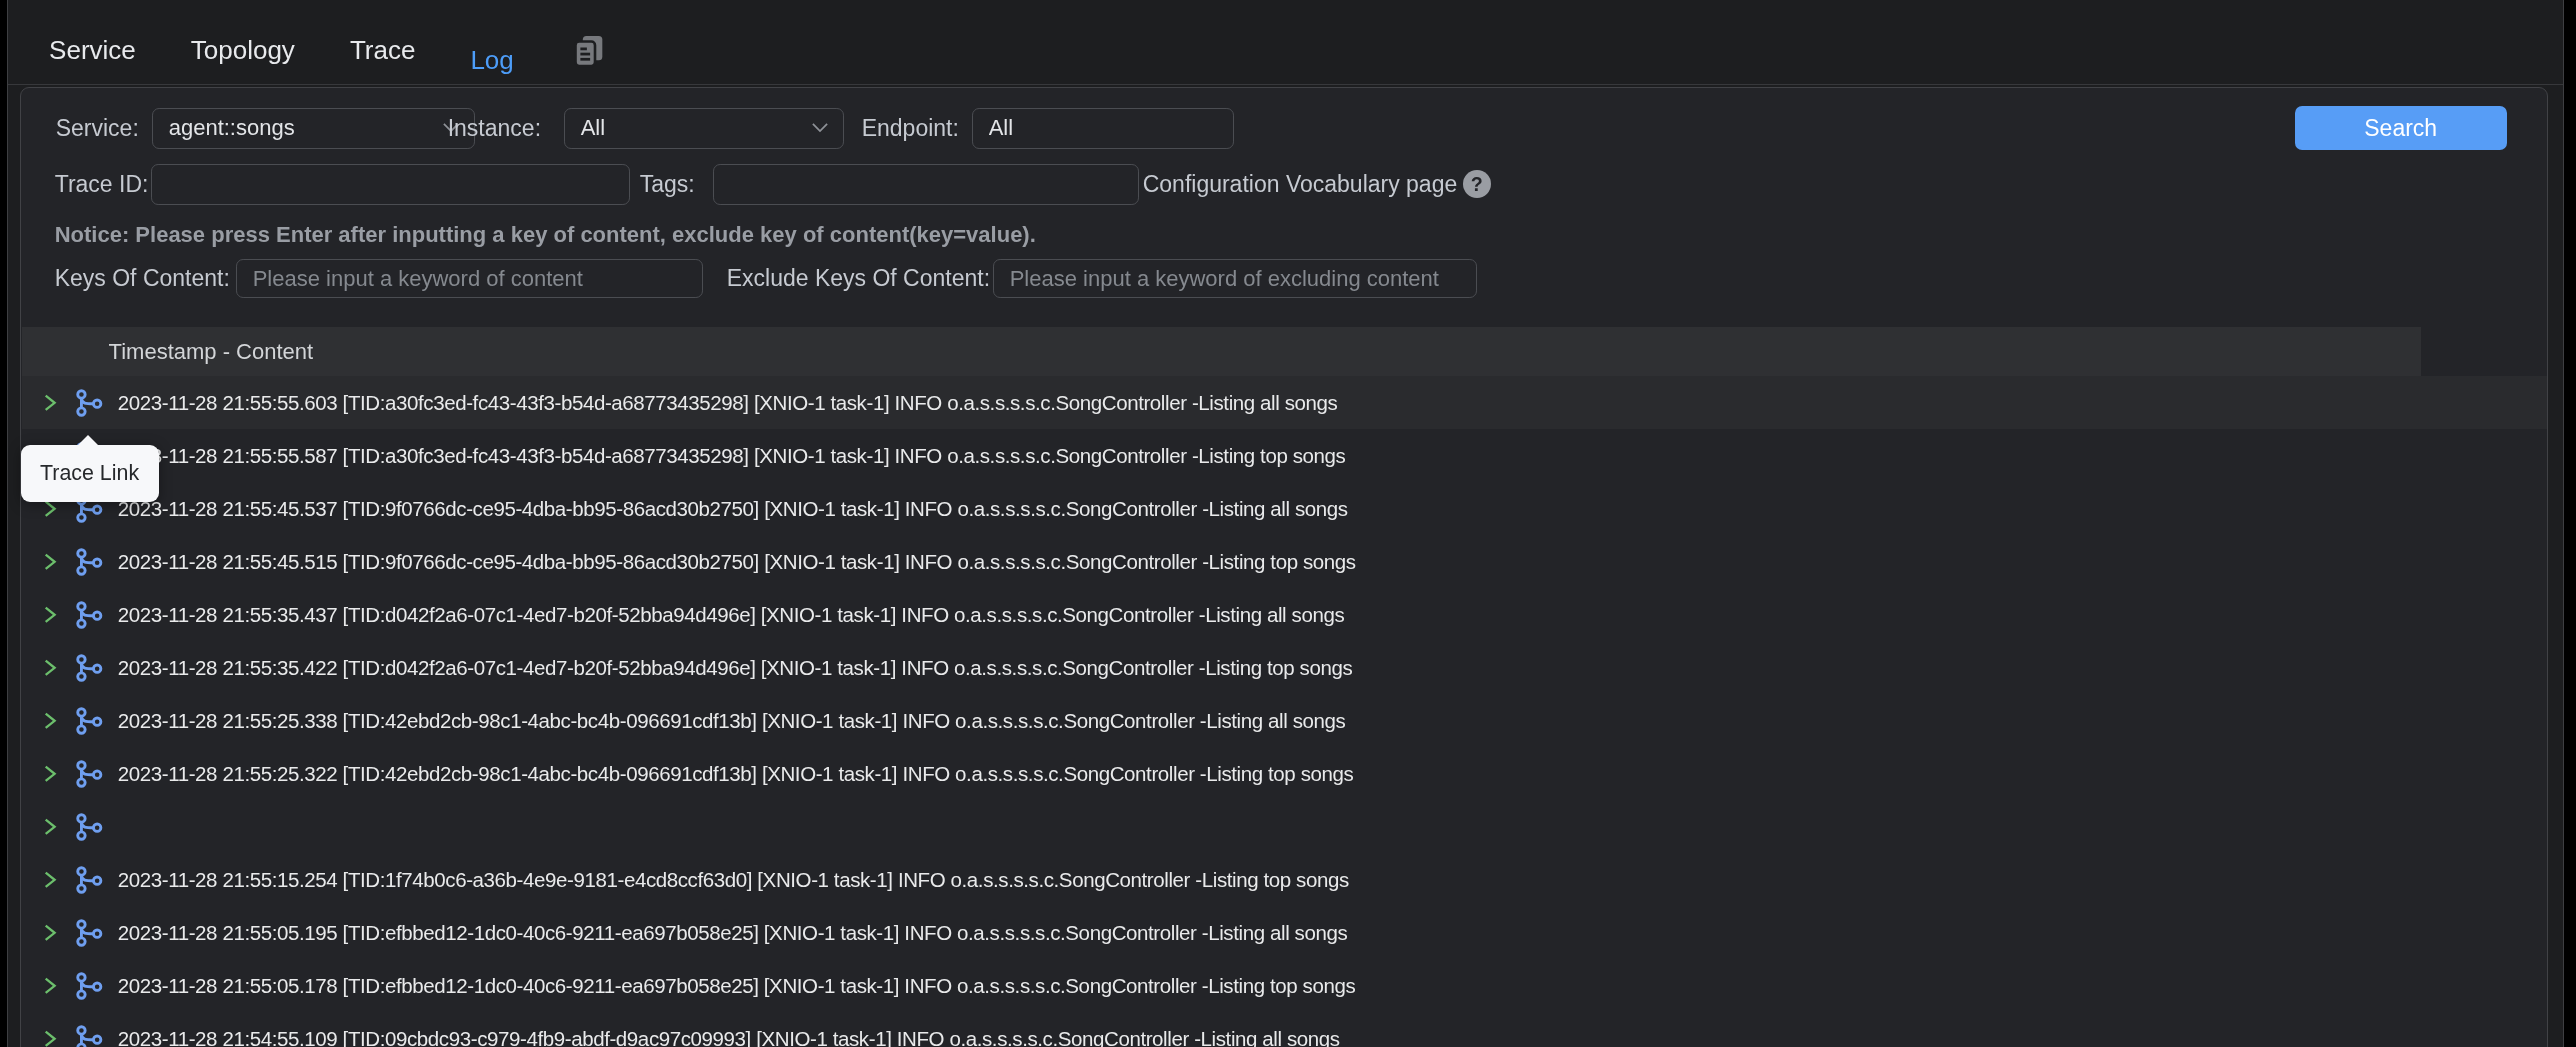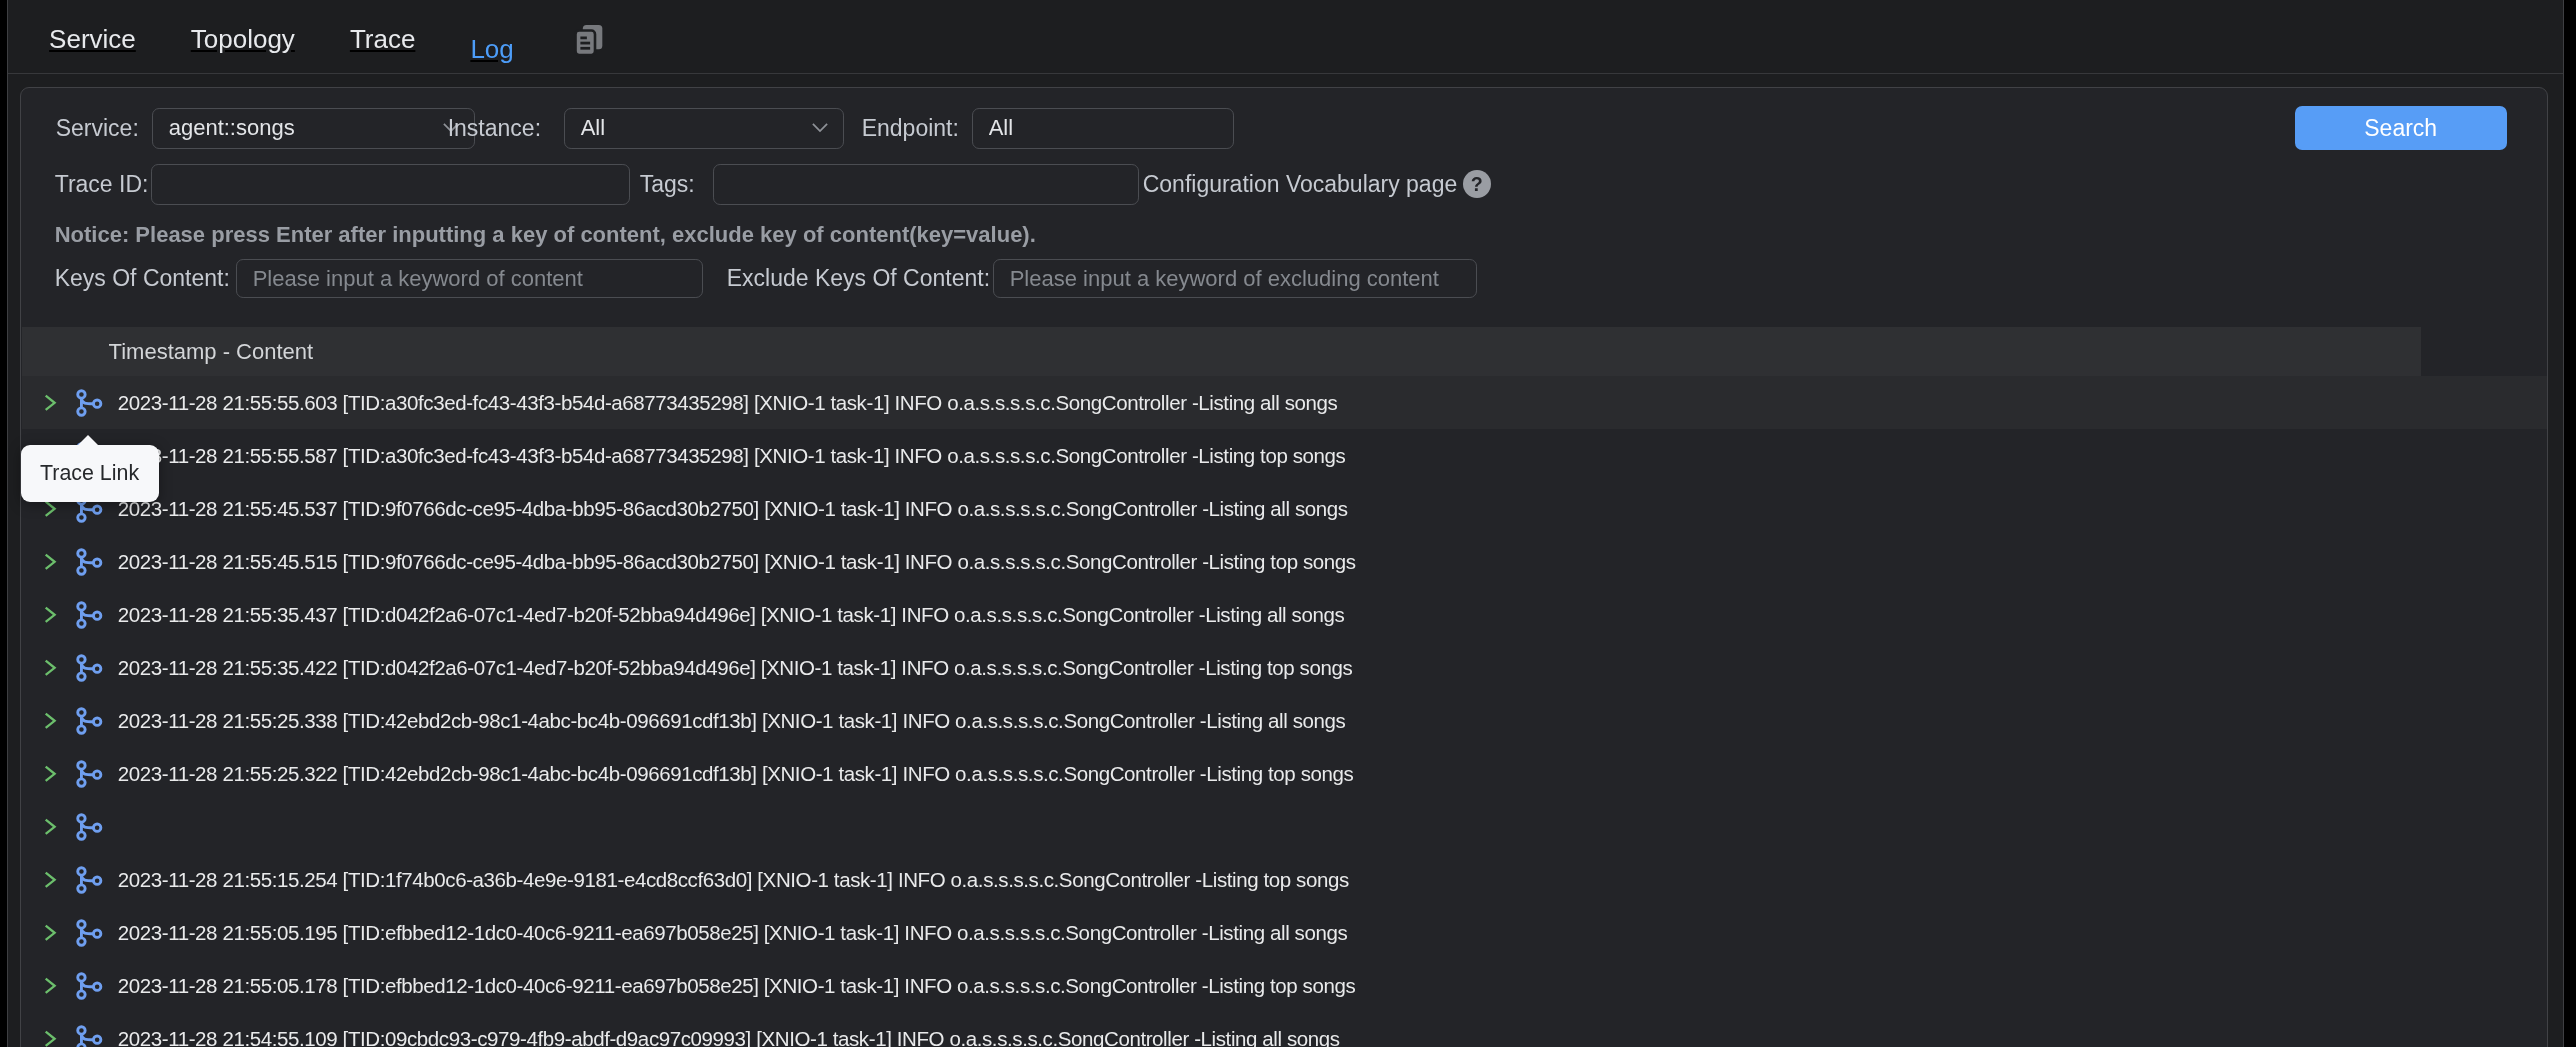--- a/index.html
+++ b/index.html
@@ -2,23 +2,23 @@
 <html style="font-size:14.3px"><head>
 <meta charset="utf-8">
 <style>
   * { margin:0; padding:0; box-sizing:border-box; }
   html,body { width:2576px; height:1048px; background:#000; overflow:hidden;
               font-family:"Liberation Sans", sans-serif; }
   .window { position:absolute; left:7.1px; top:0; width:2557px; height:1048px;
             background:#1d1e20; border-left:0.9px solid #3e3f42; border-right:0.9px solid #3e3f42; }
 
   
-  .navbar { position:absolute; left:0; top:5px; width:100%; height:69px;
+  .navbar { position:absolute; left:0; top:16px; width:100%; height:69px;
             border-bottom:0.9px solid #37383b; display:flex; align-items:center;
-            padding-left:41px; gap:55px;text-decoration:underline; }
+            padding-left:41px; gap:55px; }
   .nav-item { font-size:26px; color:#e8eaed; cursor:pointer; }
   .nav-item.active { color:#4d9df8;margin-top:20px; }
   .nav-copy { width:39px; height:39px; display:flex; align-items:center; }
 
   
   .panel { position:absolute; left:11.6px; top:87px; width:2528px; height:1000px;
            border:0.9px solid #414246; border-radius:9px; background:#232428; }
 
   .flabel { position:absolute; font-size:23px; color:#c6cad1; line-height:41px; }
   .sel, .inp { position:absolute; height:41px; border:0.9px solid #4b4d52; border-radius:7.1px;

